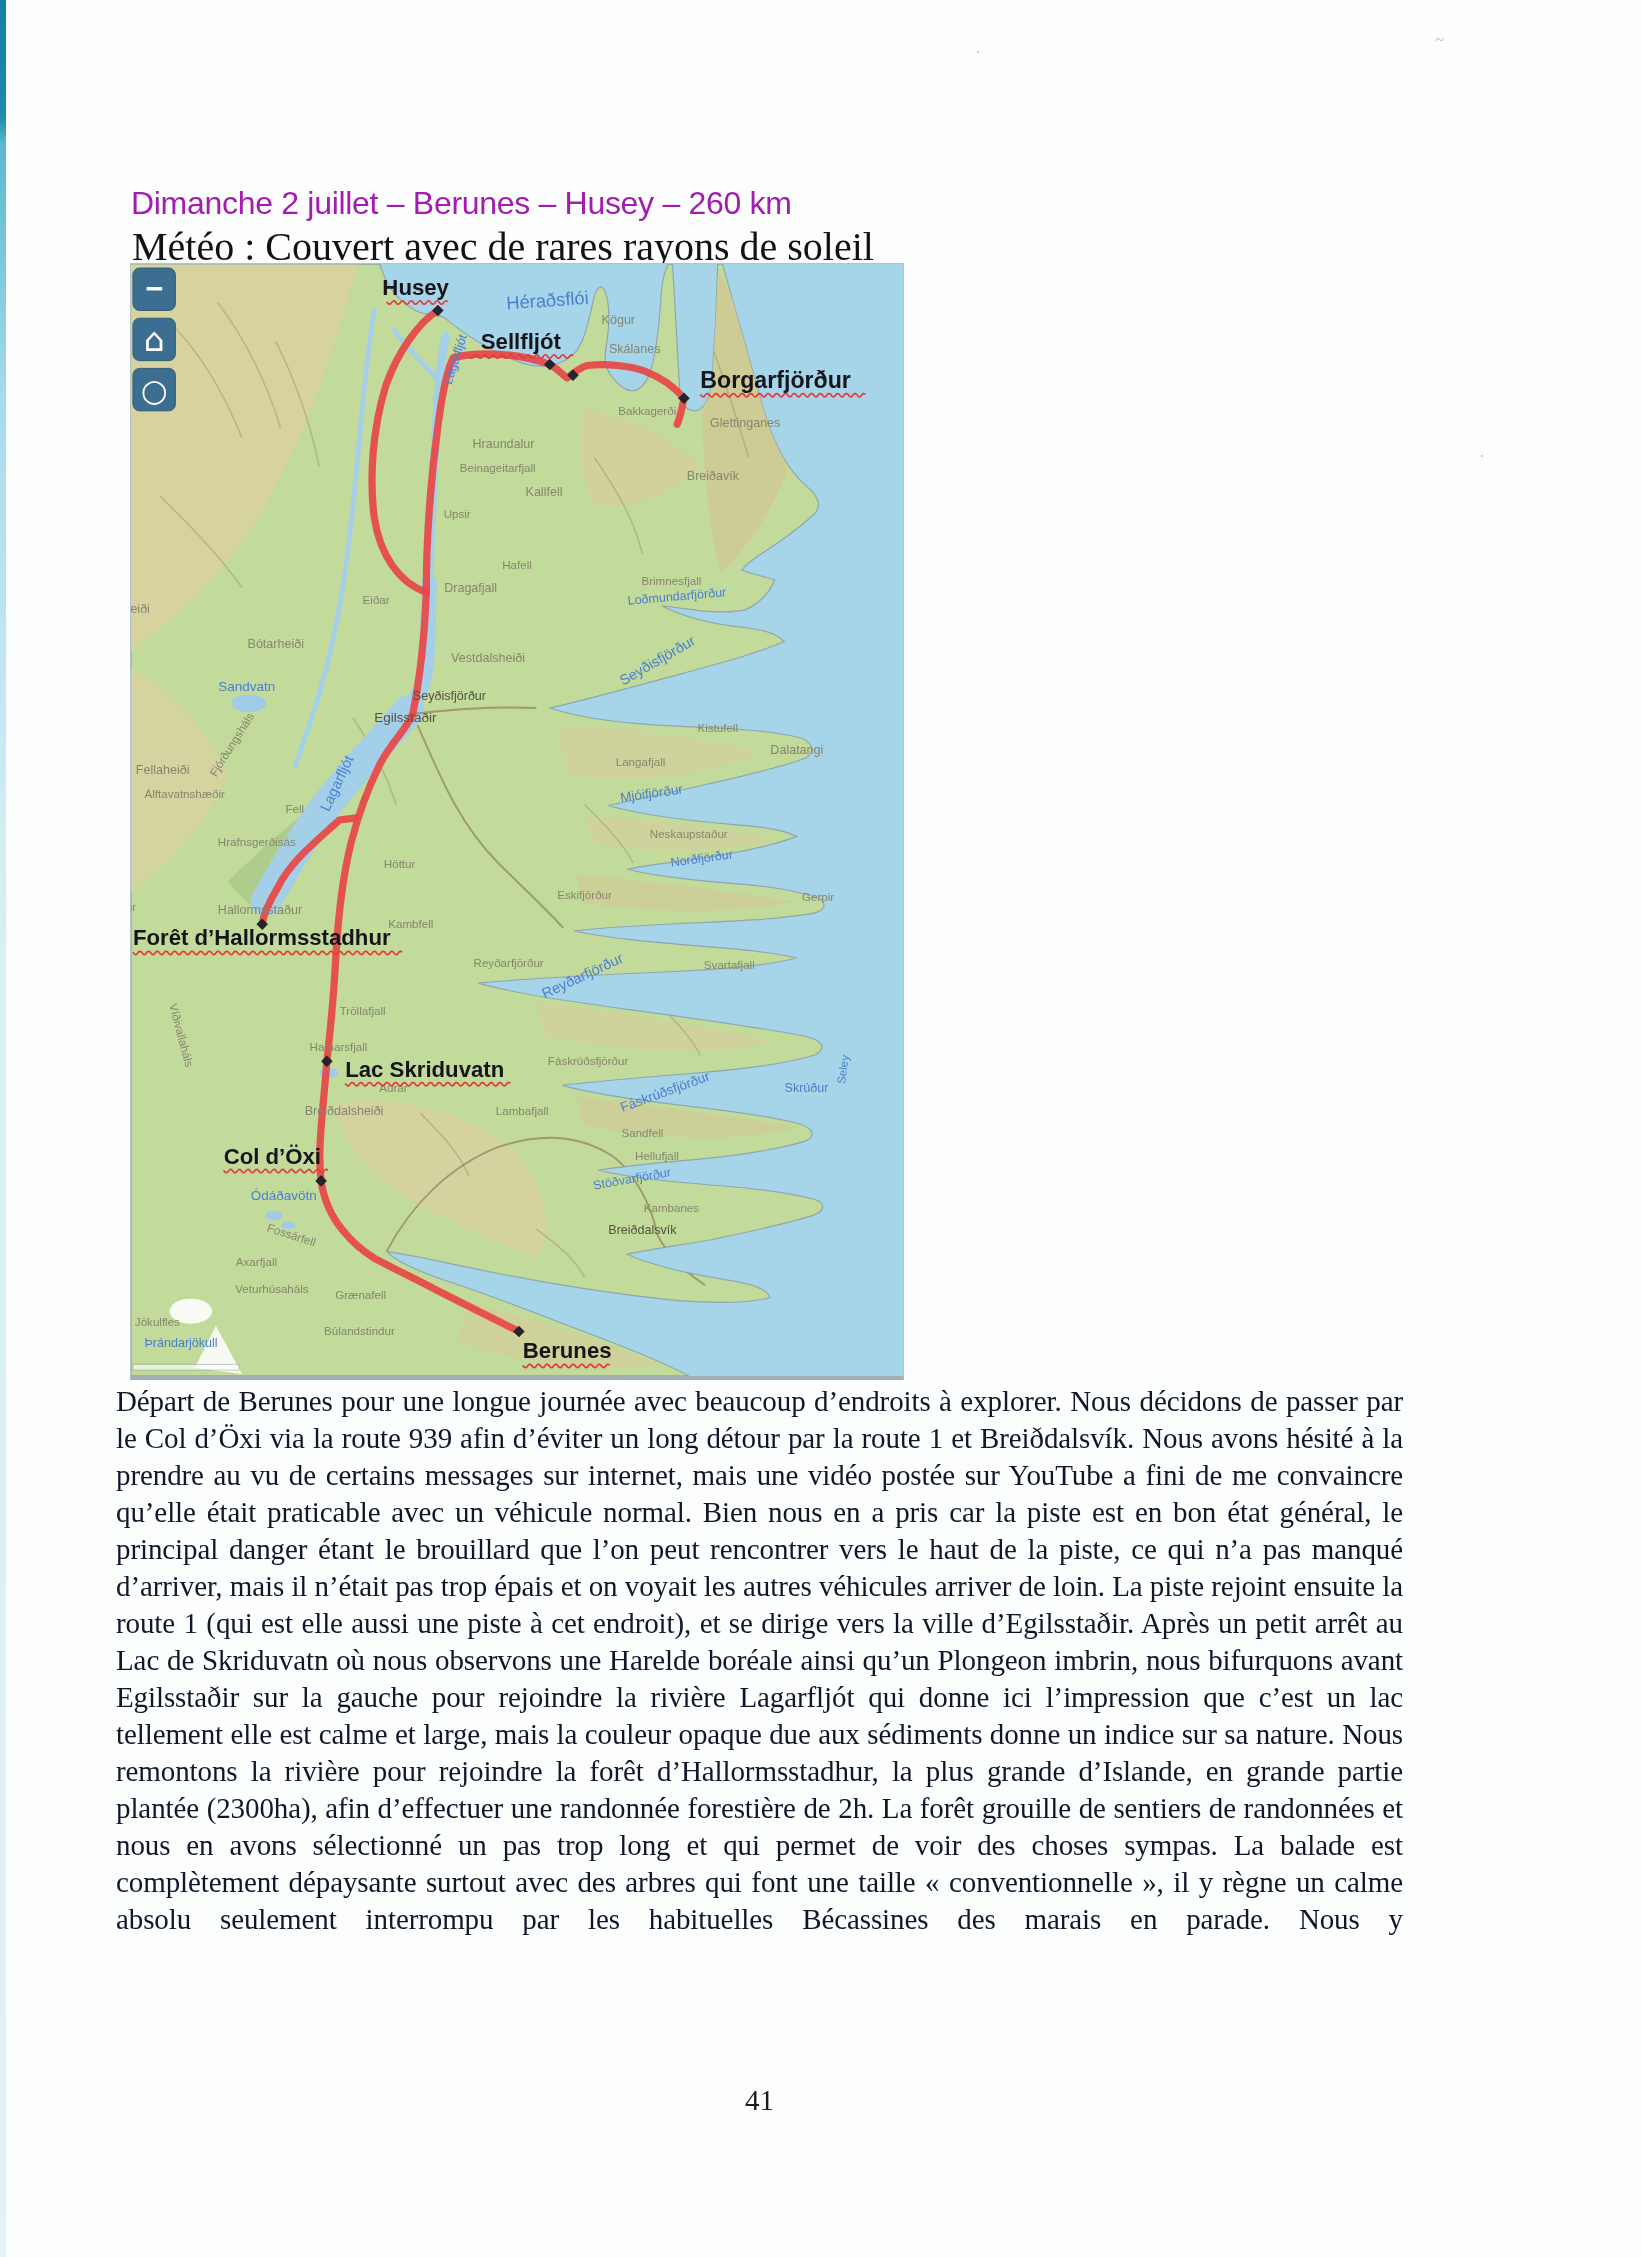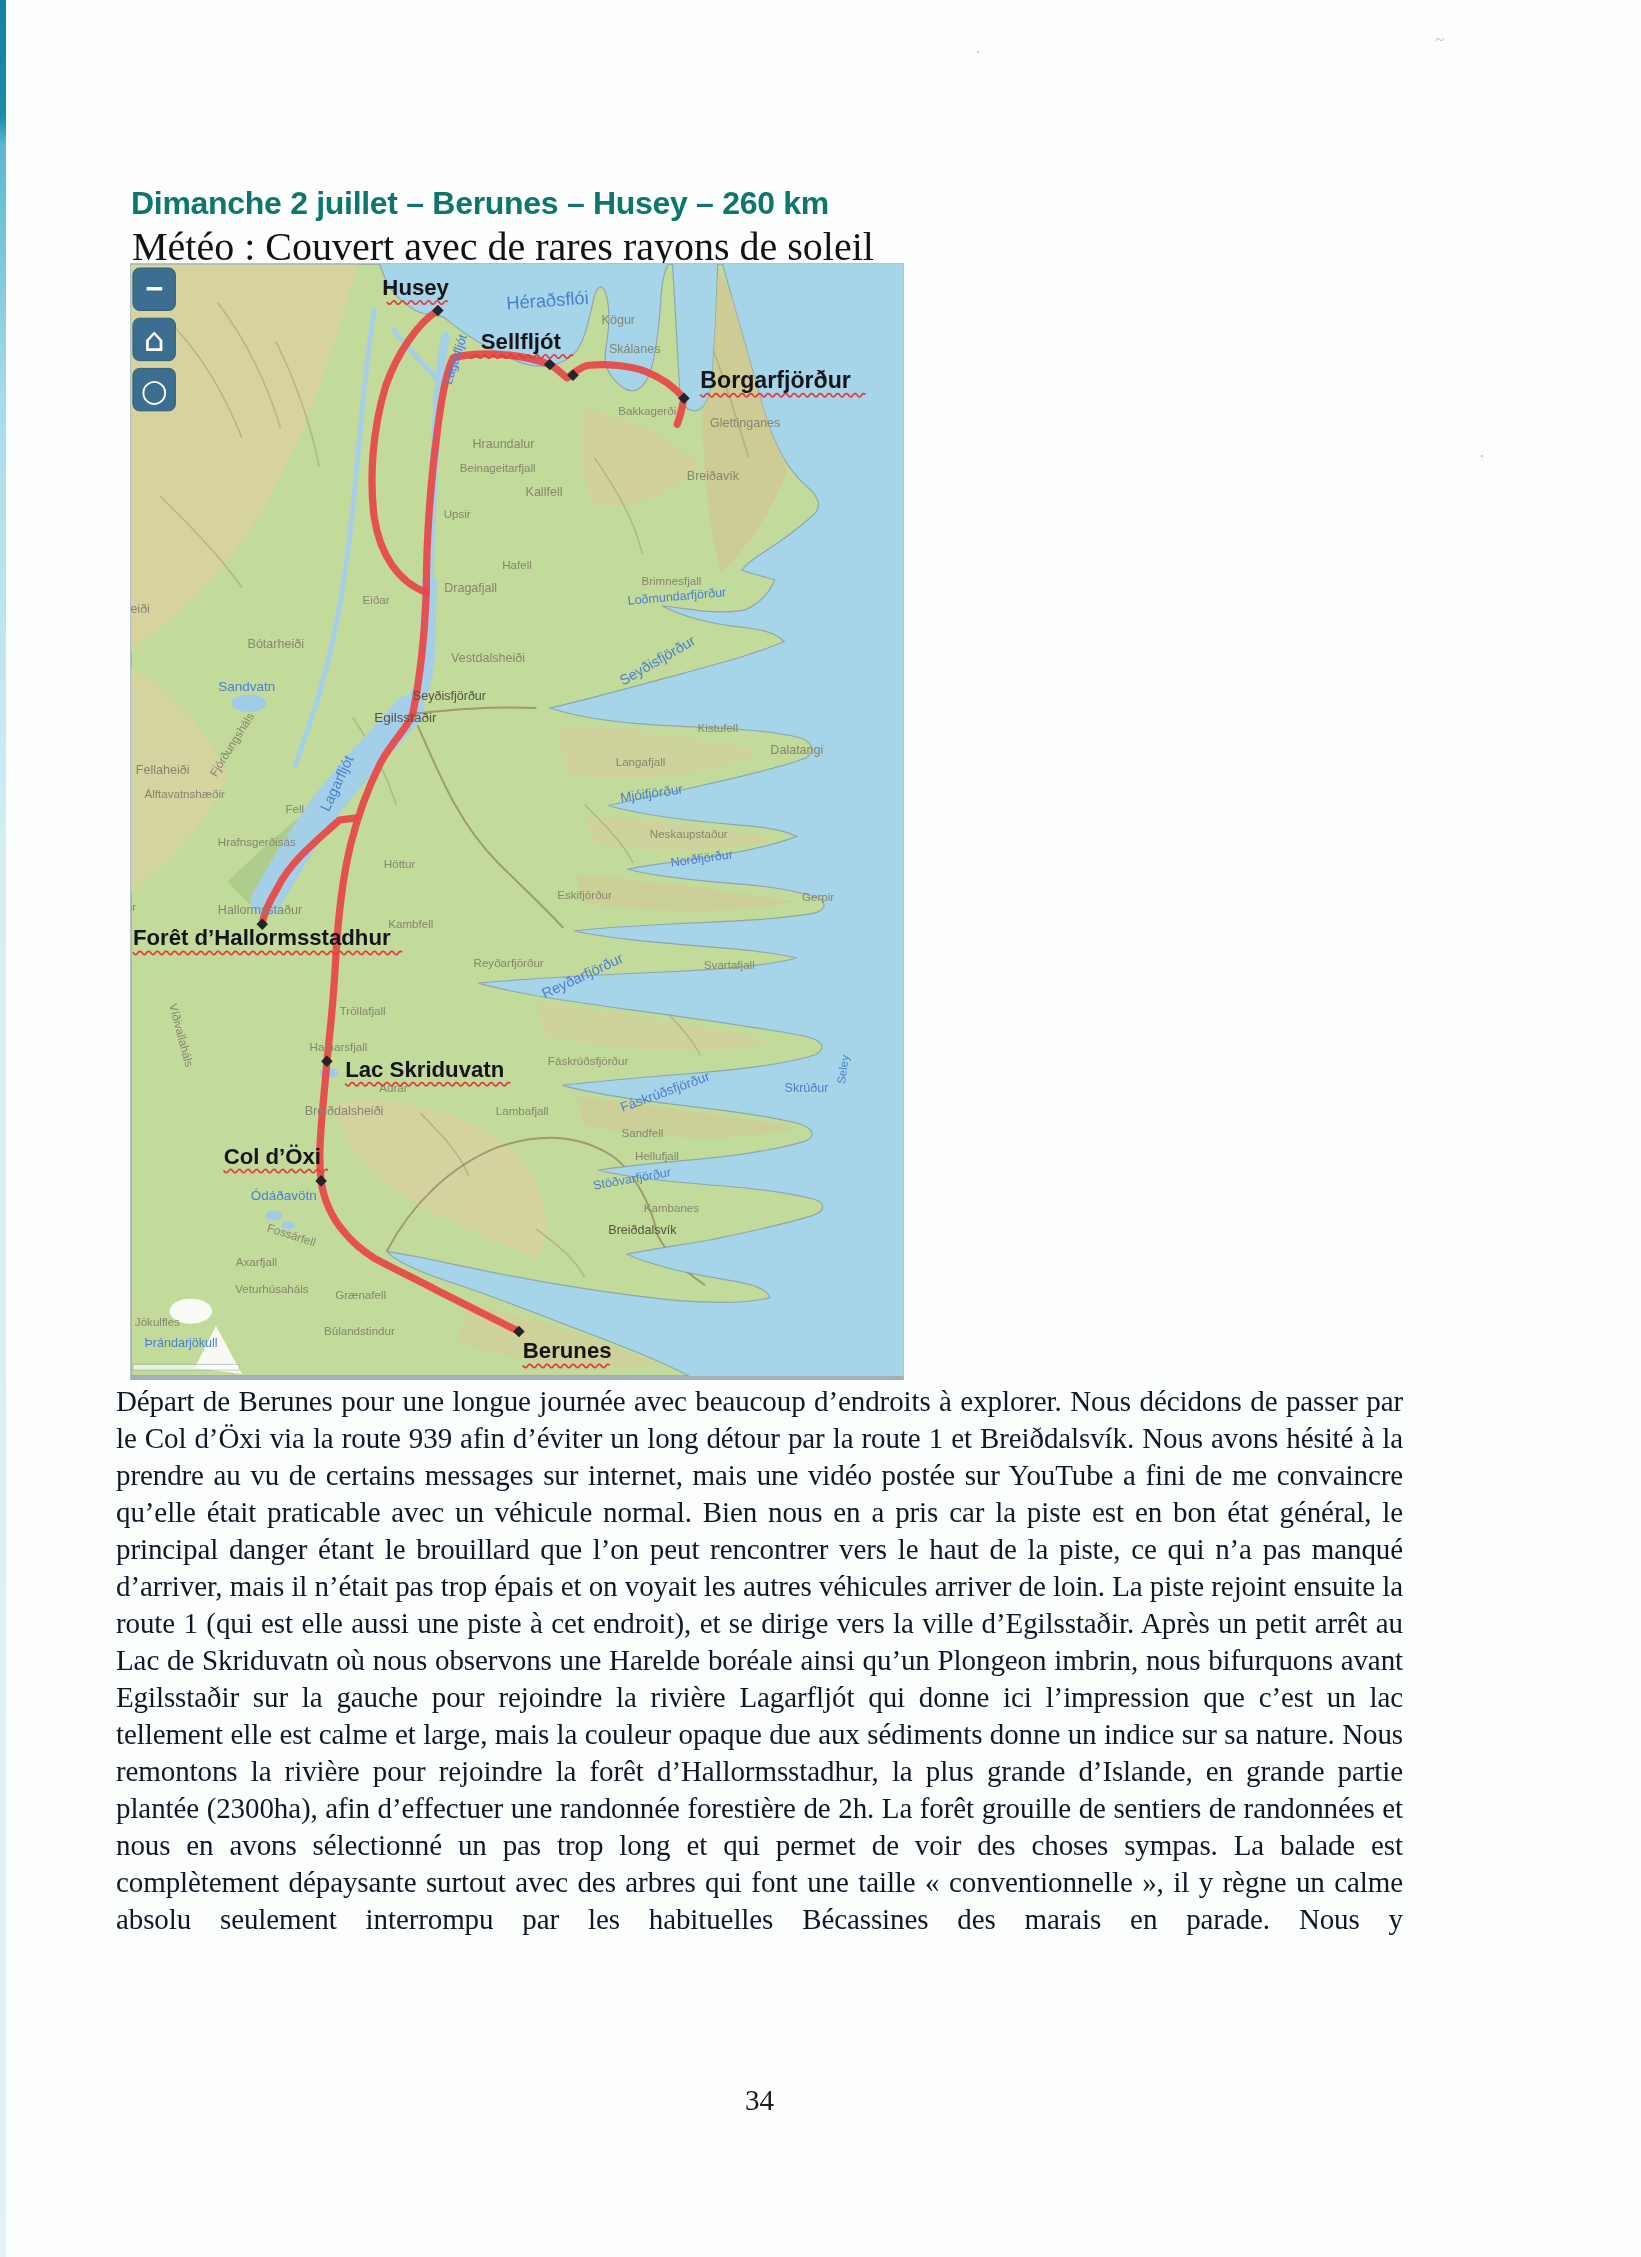--- a/index.html
+++ b/index.html
@@ -1,22 +1,22 @@
 <!DOCTYPE html>
 <html><head>
 <meta charset="utf-8">
 <style>
   html,body{margin:0;padding:0;}
   body{width:1641px;height:2257px;background:#fcfdfd;position:relative;
        font-family:"Liberation Serif",serif;overflow:hidden;}
   .scan-strip{position:absolute;left:0;top:0;width:5.8px;height:2257px;
       background:linear-gradient(#15819f 0px,#1d8aa8 116px,#59b9cf 145px,#a8dcea 406px,#d6eef5 869px,#e3f2f7 100%);}
   .page-title{position:absolute;left:131px;top:185px;
-      font-family:"Liberation Sans",sans-serif;font-weight:700;font-size:32px;
-      color:#0f766e;letter-spacing:-0.3px;white-space:nowrap;}
+      font-family:"Liberation Sans",sans-serif;font-weight:400;font-size:32px;
+      color:#a21caf;letter-spacing:-0.3px;white-space:nowrap;}
   .weather-line{position:absolute;left:132px;top:223px;font-size:40px;color:#121212;white-space:nowrap;}
   .map-wrap{position:absolute;left:130px;top:263px;width:772px;height:1112px;
       border:1px solid #b7c2c7;border-bottom:4.8px solid #a3afb4;background:#a9d6e9;overflow:hidden;}
   .map-wrap svg{display:block;}
   .body-text{position:absolute;left:116px;top:1383px;width:1287px;
       font-size:29px;line-height:37px;color:#0f172a;
       text-align:justify;text-align-last:justify;letter-spacing:-0.1px;}
   .page-number{position:absolute;left:116px;top:2084px;width:1287px;text-align:center;
       font-size:29px;color:#1c1c1c;}
   .artifact{position:absolute;color:#9aa0a3;opacity:.65;font-size:17.4px;}
@@ -204,18 +204,18 @@
   </g>
   <g class="ctl">
     <rect x="2" y="108" width="44" height="44" rx="7" fill="#3b6e90" stroke="#2c5a7a"></rect>
     <text x="24" y="142" text-anchor="middle" font-family="DejaVu Sans, sans-serif" font-size="32" fill="#ffffff">○</text>
   </g>
 </svg>
 </div>
 
 <div class="body-text">Départ de Berunes pour une longue journée avec beaucoup d’endroits à explorer. Nous décidons de passer par le Col d’Öxi via la route 939 afin d’éviter un long détour par la route 1 et Breiðdalsvík. Nous avons hésité à la prendre au vu de certains messages sur internet, mais une vidéo postée sur YouTube a fini de me convaincre qu’elle était praticable avec un véhicule normal. Bien nous en a pris car la piste est en bon état général, le principal danger étant le brouillard que l’on peut rencontrer vers le haut de la piste, ce qui n’a pas manqué d’arriver, mais il n’était pas trop épais et on voyait les autres véhicules arriver de loin. La piste rejoint ensuite la route 1 (qui est elle aussi une piste à cet endroit), et se dirige vers la ville d’Egilsstaðir. Après un petit arrêt au Lac de Skriduvatn où nous observons une Harelde boréale ainsi qu’un Plongeon imbrin, nous bifurquons avant Egilsstaðir sur la gauche pour rejoindre la rivière Lagarfljót qui donne ici l’impression que c’est un lac tellement elle est calme et large, mais la couleur opaque due aux sédiments donne un indice sur sa nature. Nous remontons la rivière pour rejoindre la forêt d’Hallormsstadhur, la plus grande d’Islande, en grande partie plantée (2300ha), afin d’effectuer une randonnée forestière de 2h. La forêt grouille de sentiers de randonnées et nous en avons sélectionné un pas trop long et qui permet de voir des choses sympas. La balade est complètement dépaysante surtout avec des arbres qui font une taille « conventionnelle », il y règne un calme absolu seulement interrompu par les habituelles Bécassines des marais en parade. Nous y</div>
 
-<div class="page-number">34</div>
+<div class="page-number">41</div>
 
 <span class="artifact" style="left:975px;top:42px;">·</span>
 <span class="artifact" style="left:1435px;top:29px;">~</span>
 <span class="artifact" style="left:1479px;top:446px;">·</span>
 
 
 </body></html>

